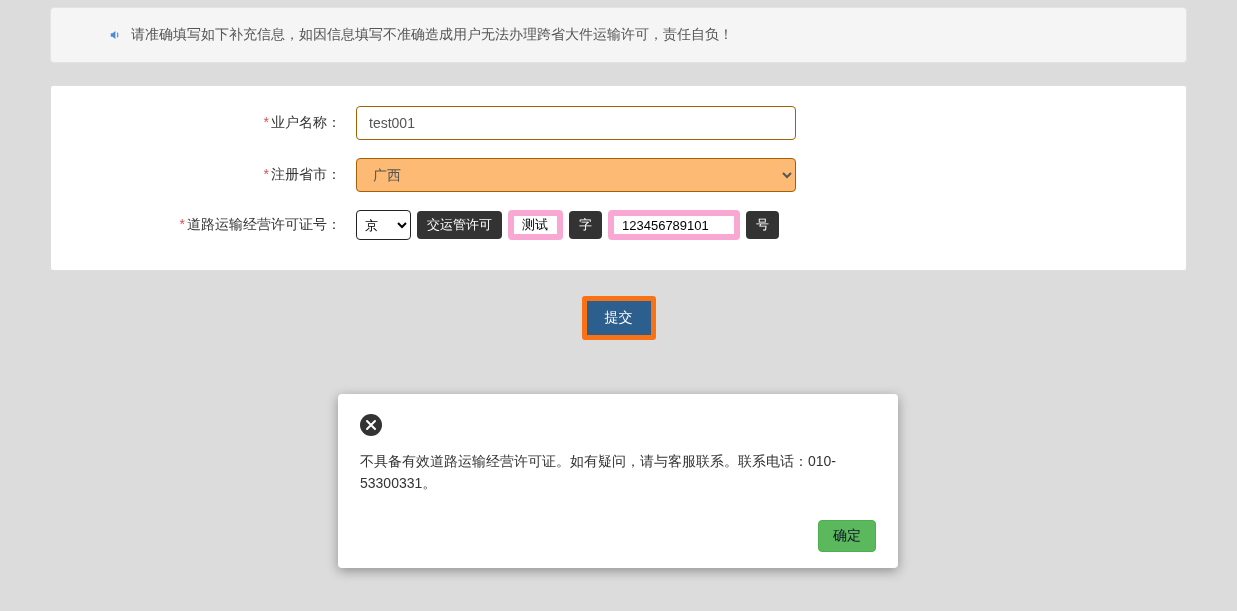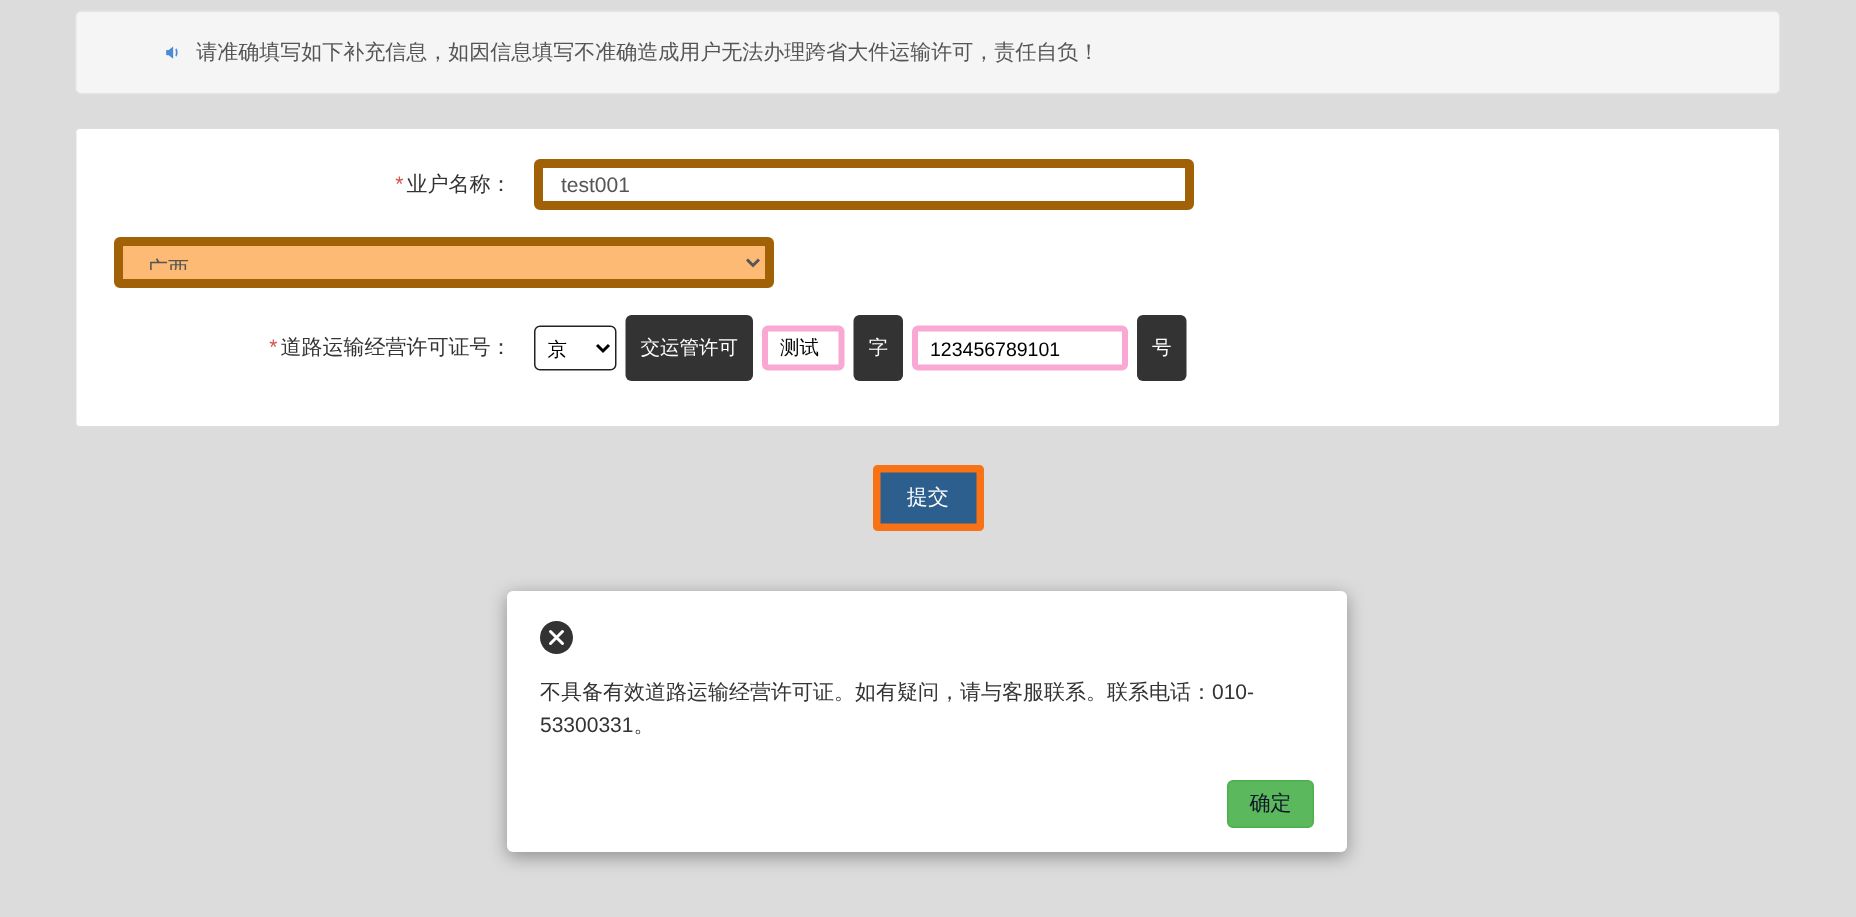--- a/index.html
+++ b/index.html
@@ -76,21 +76,21 @@
       color: #d9534f;
       margin-right: 2px;
     }
     .form-control {
       height: 34px;
       padding: 6px 12px;
       font-size: 14px;
       line-height: 1.42857143;
       color: #555;
       background-color: #fff;
-      border: 6px solid #a16207;
+      border: 1px solid #a16207;
       border-radius: 4px;
     }
     .form-control.wide {
       width: 440px;
     }
     select.form-control.wide {
       background: #fdba74;
     }
     .license-group {
       display: flex;
@@ -108,31 +108,31 @@
     }
     .tag-dark {
       display: inline-flex;
       align-items: center;
       justify-content: center;
       background: #333;
       color: #fff;
       border-radius: 4px;
       padding: 5px 10px;
       font-size: 13px;
-      height: 44px;
+      height: 28px;
     }
     .inp-sm {
       height: 30px;
-      border: 4px solid #f9a8d4;
+      border: 6px solid #f9a8d4;
       border-radius: 4px;
       padding: 3px 8px;
       font-size: 13px;
     }
     .inp-sm.w1 { width: 55px; }
-    .inp-sm.w2 { width: 144px; }
+    .inp-sm.w2 { width: 132px; }
     .btn-submit {
       display: block;
       margin: 0 auto;
       background: #2c5e8e;
       border: 5px solid #f97316;
       color: #fff;
       font-size: 14px;
       padding: 8px 18px;
       border-radius: 3px;
       cursor: pointer;
@@ -199,20 +199,23 @@
     <div class="panel-body">
 
       <div class="form-row">
         <label class="form-label">
           <span class="req">*</span><span>业户名称：</span>
         </label>
         <input type="text" class="form-control wide" value="test001" style="">
       </div>
 
       <div class="form-row">
+        <label class="form-label">
+          <span class="req">*</span><span>注册省市：</span>
+        </label>
         <select class="form-control wide">
           <option>广西</option>
         </select>
       </div>
 
       <div class="form-row">
         <label class="form-label">
           <span class="req">*</span><span>道路运输经营许可证号：</span>
         </label>
         <div class="license-group">

